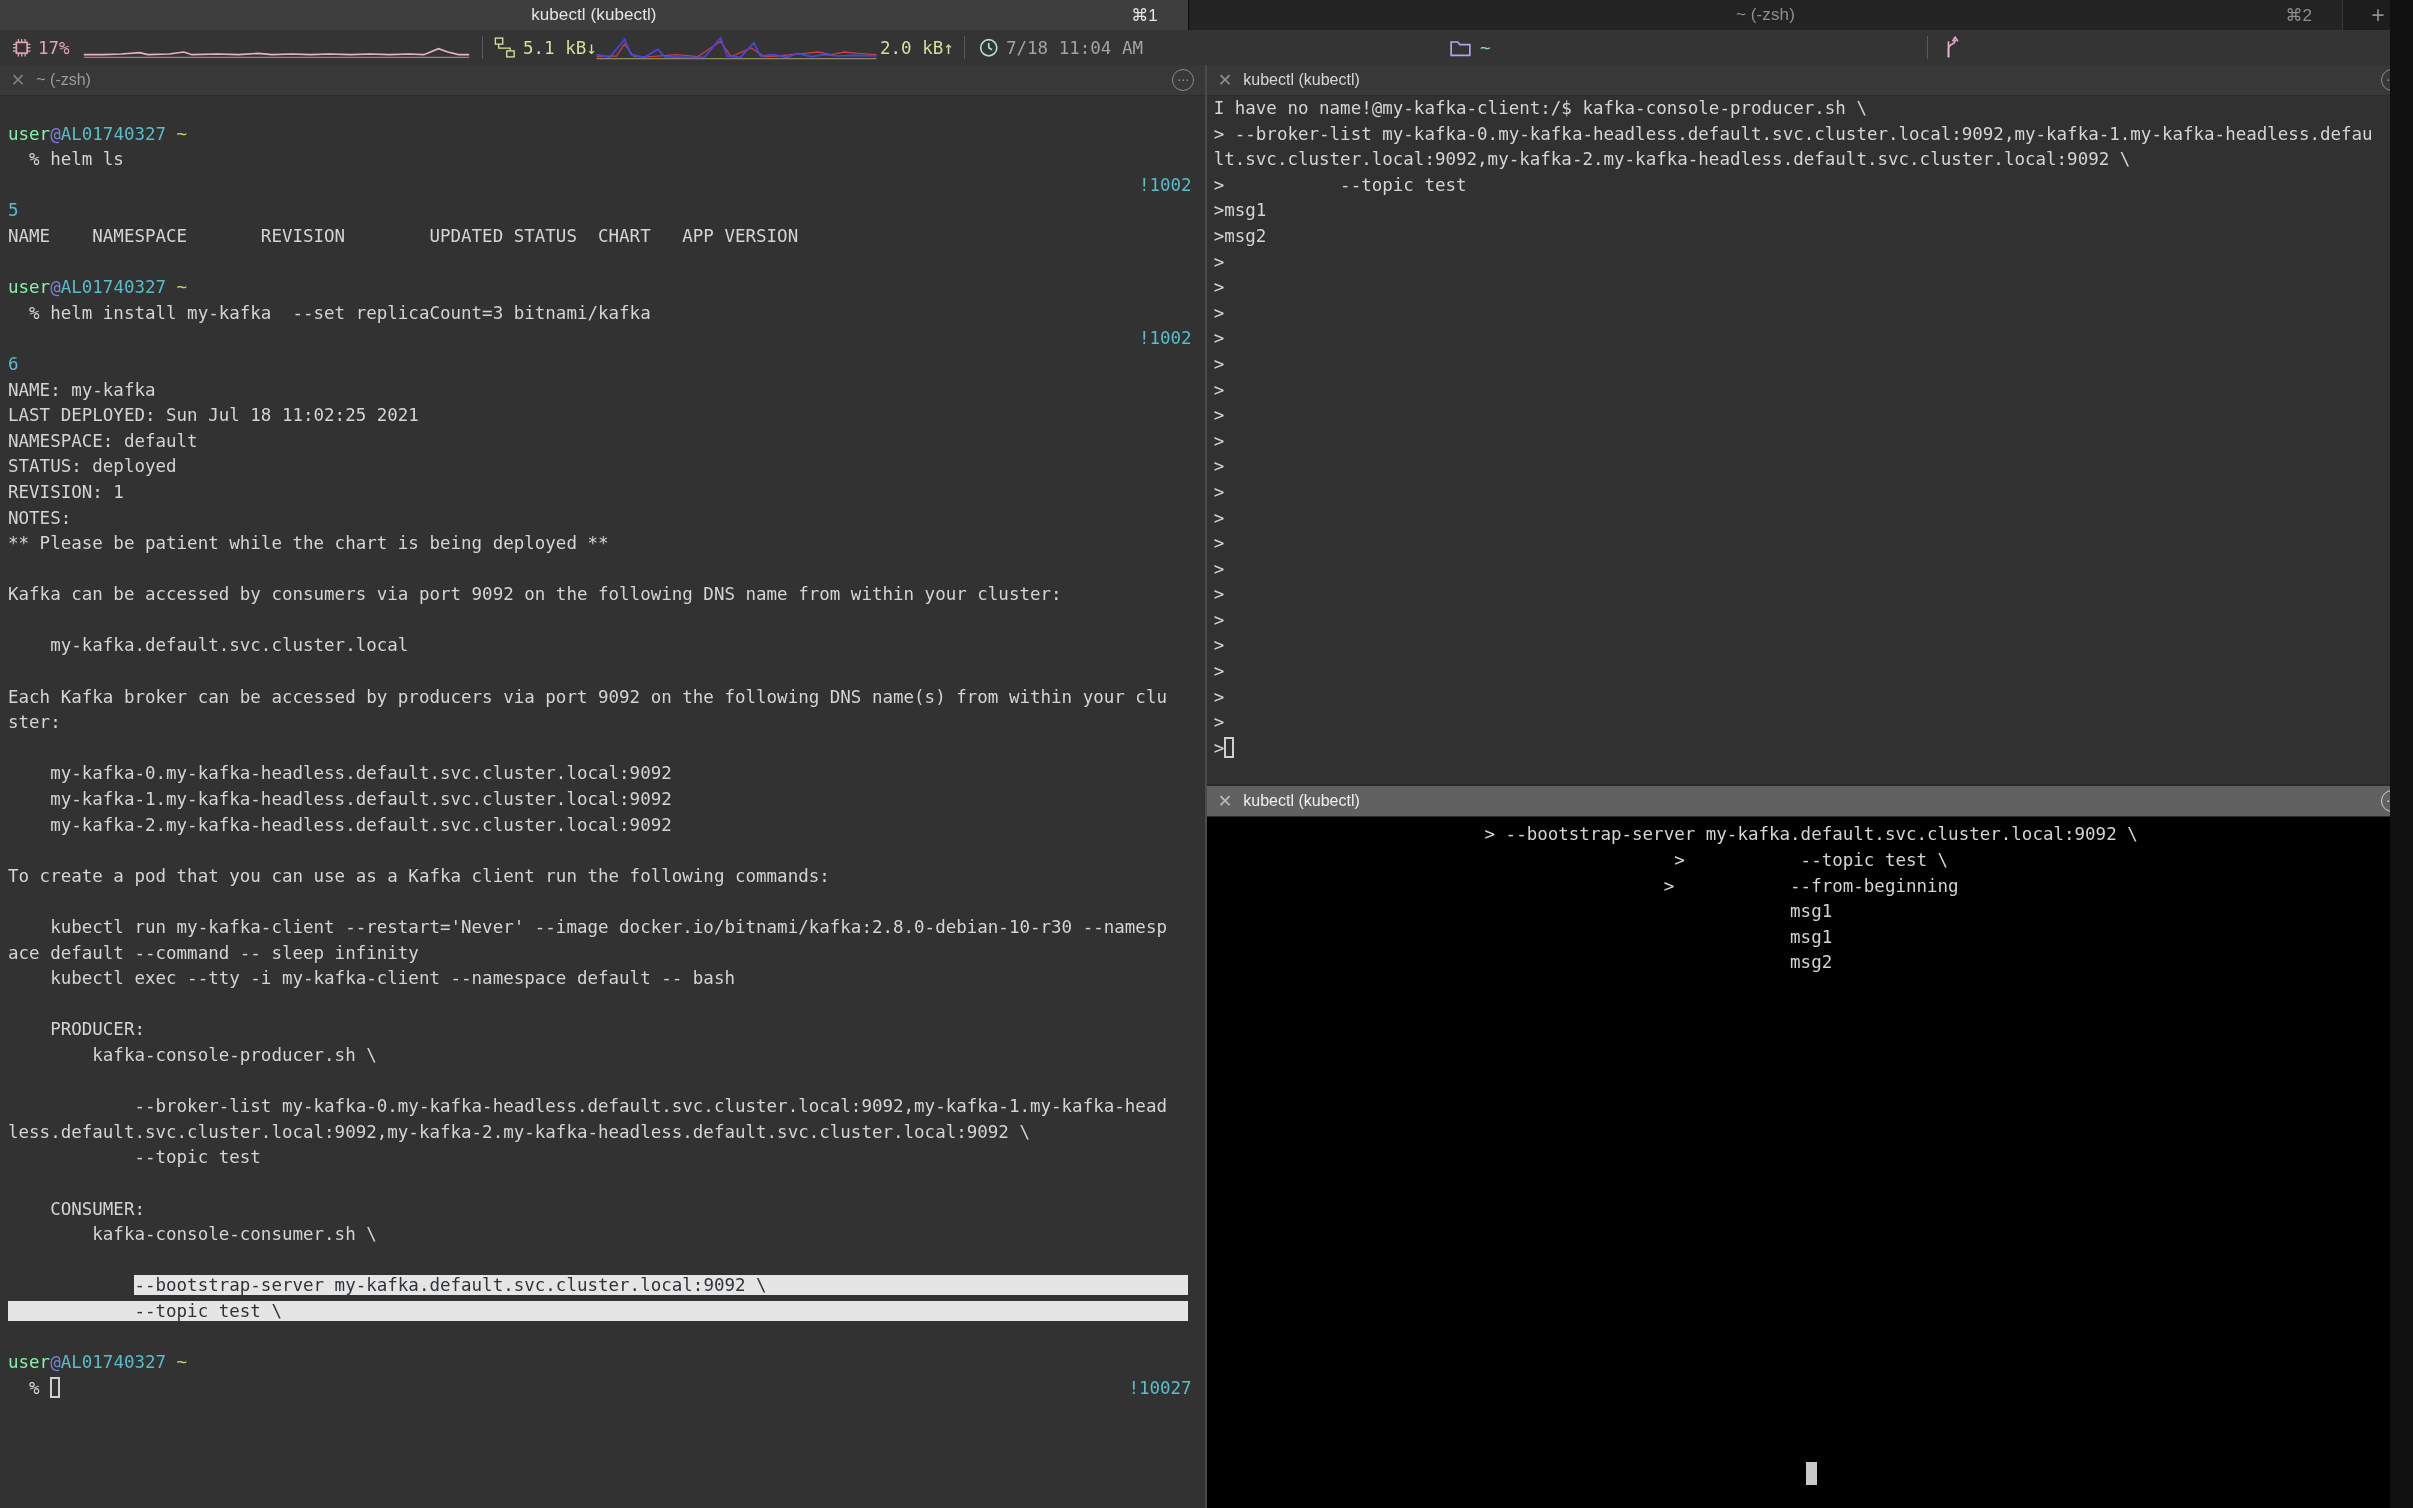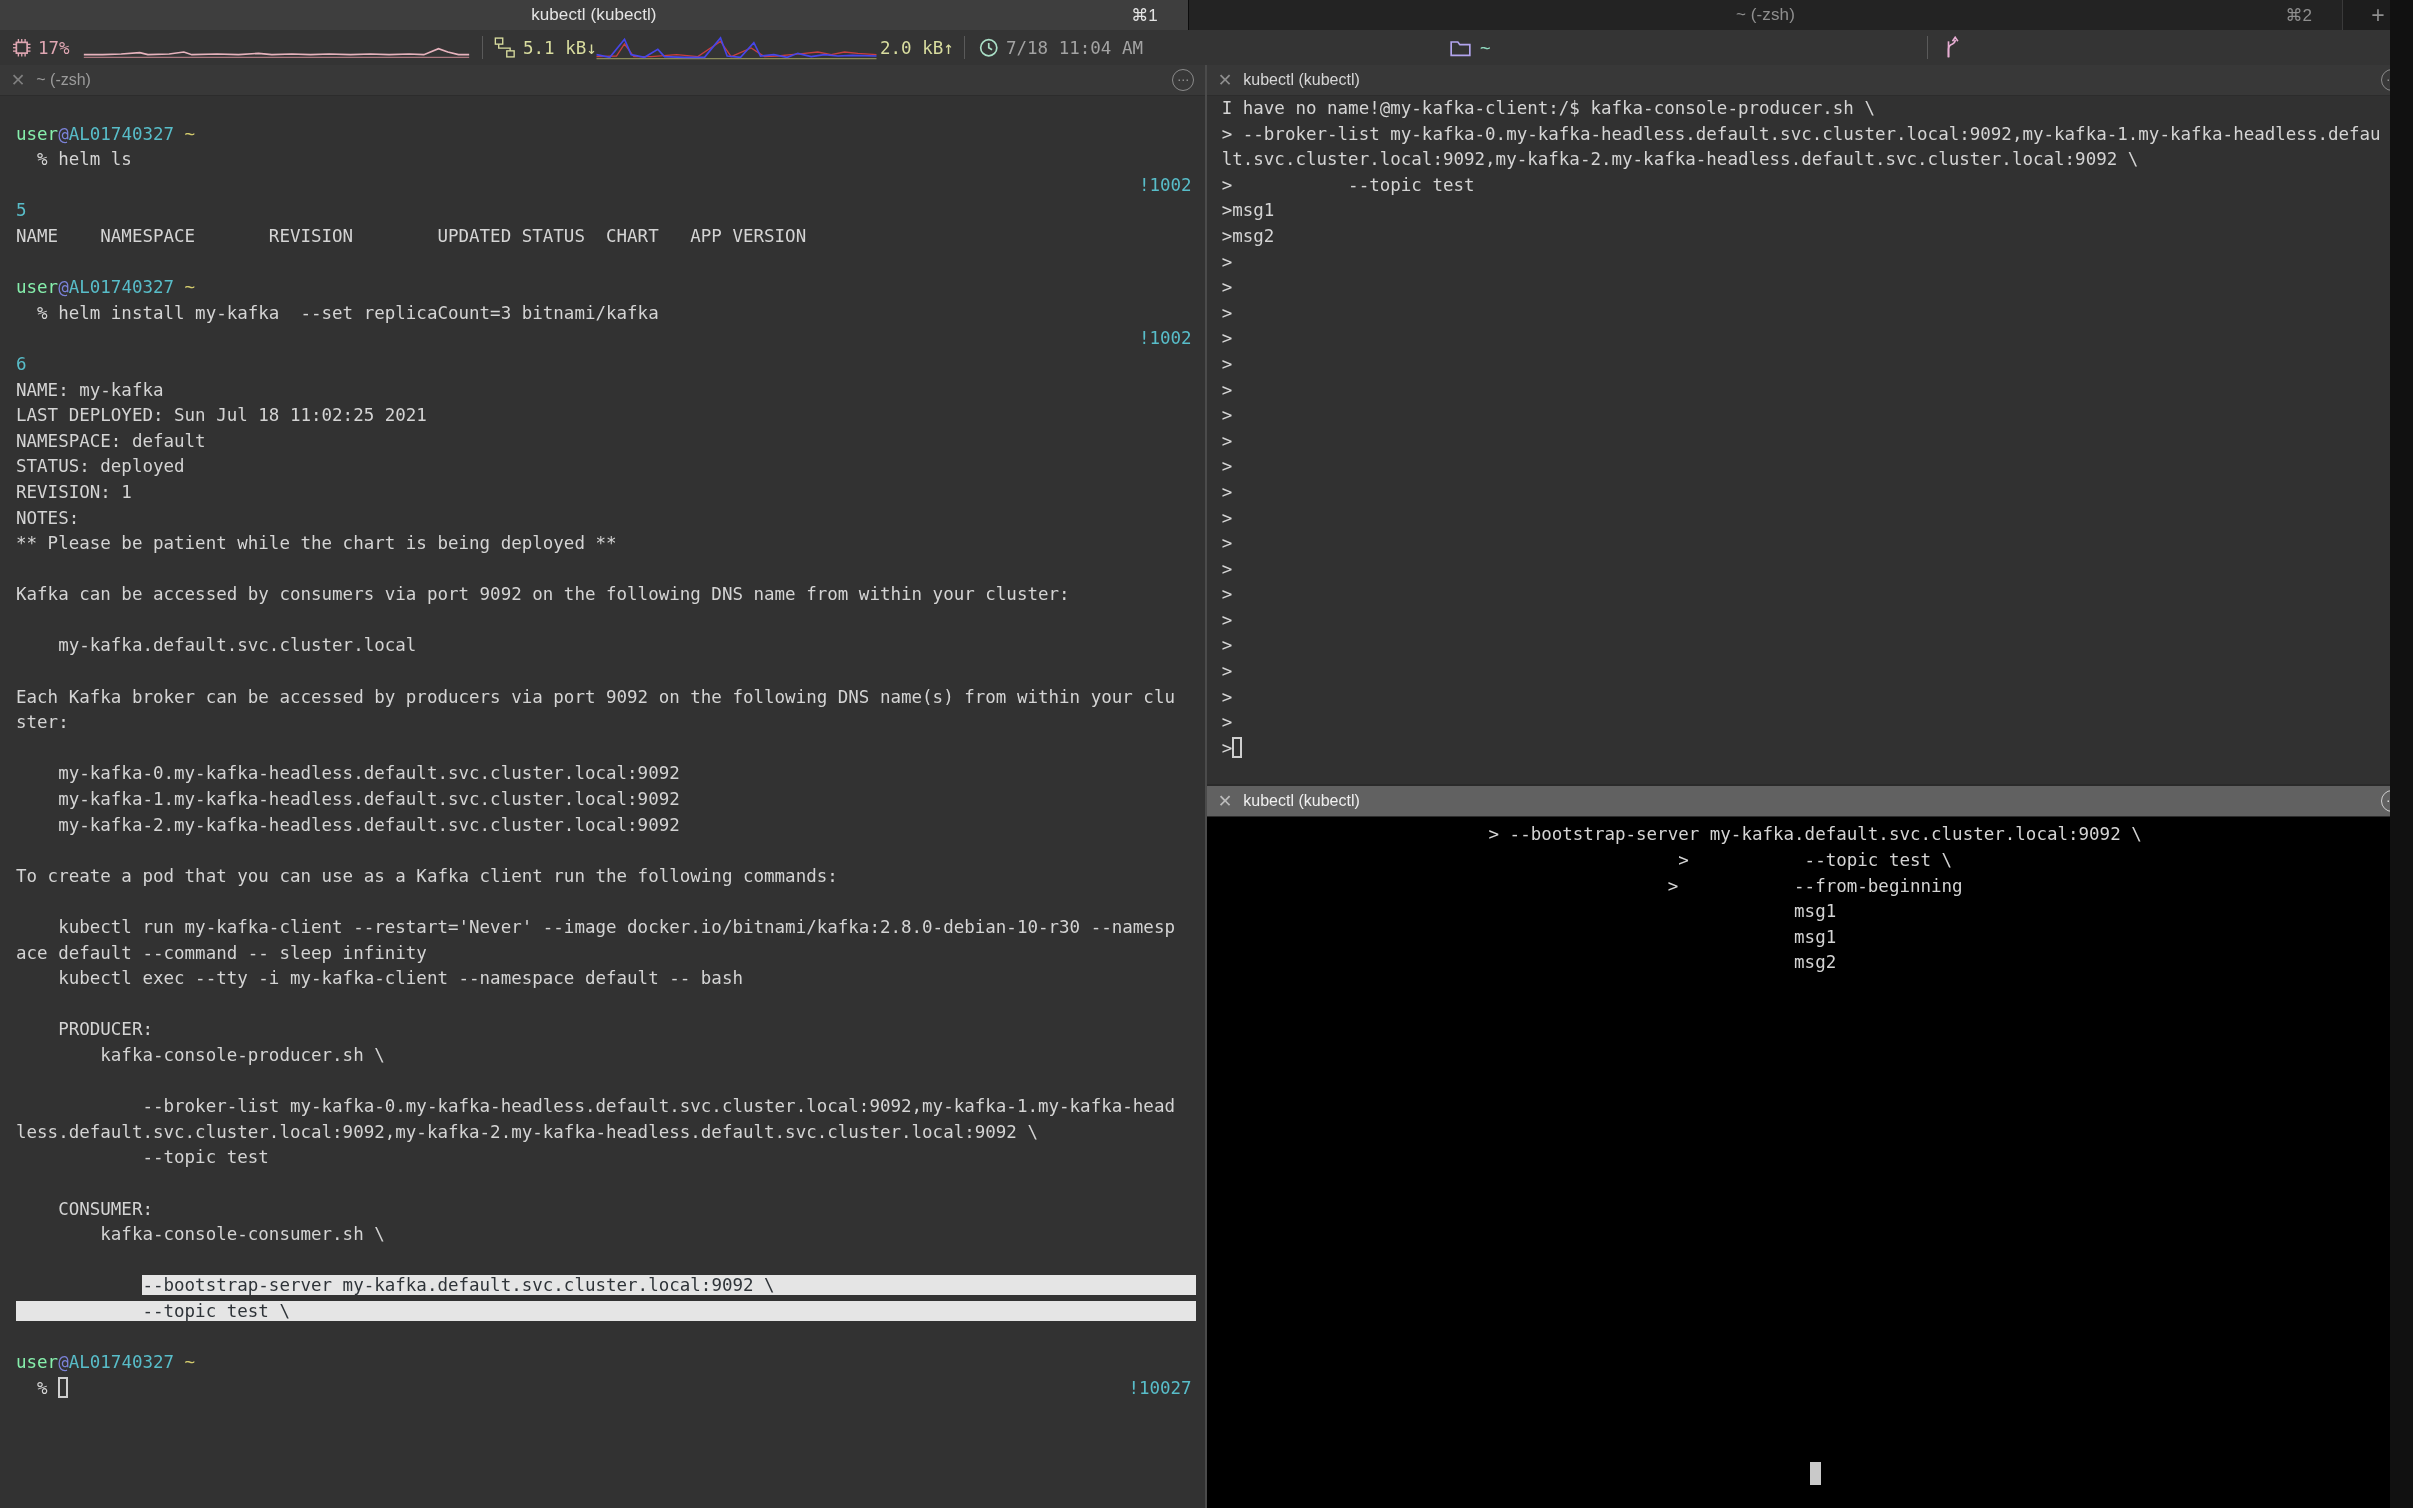--- a/index.html
+++ b/index.html
@@ -35,21 +35,21 @@
   .hdr-mid .closex{color:#8f8f8f}
   .hdr-active{background:#616161;color:#efefef}
   .hdr-active .closex{color:#bcbcbc}
   .hdr-active .menu-circle{border-color:#cfcfcf;color:#e4e4e4}
 
   .pane-left{left:0;top:65px;width:1205px;height:1444px;background:#323232;border-right:2px solid #4b4b4b;}
   .pane-rt{left:1207px;top:65px;width:1207px;height:719px;background:#313131;}
   .pane-rb{left:1207px;top:784px;width:1207px;height:725px;background:#000;border-top:2.7px solid #2a2a2a;}
 
   
-  .term{font-family:"DejaVu Sans Mono",monospace;font-size:17.5px;line-height:25.6px;color:#d4d4d4;margin-left:8px;}
+  .term{font-family:"DejaVu Sans Mono",monospace;font-size:17.5px;line-height:25.6px;color:#d4d4d4;}
   .content-left{padding:0 6.7px 0 8px;}
   .content-rt{padding:0 5.4px 0 6.7px;}
   .content-rb{padding:5.4px 5.4px 0 6.7px;text-align:center;}
   .tline{white-space:pre;height:25.6px;position:relative;}
   .c-green{color:#86efac}
   .c-at{color:#7b82d8}
   .c-cyan{color:#58bdc9}
   .c-yellow{color:#d1c96c}
   .c-sel{background:#e5e5e5;color:#2e3338}
   .c-hollow{display:inline-block;width:9.4px;height:21.5px;border:2px solid #cfcfcf;box-sizing:border-box;

